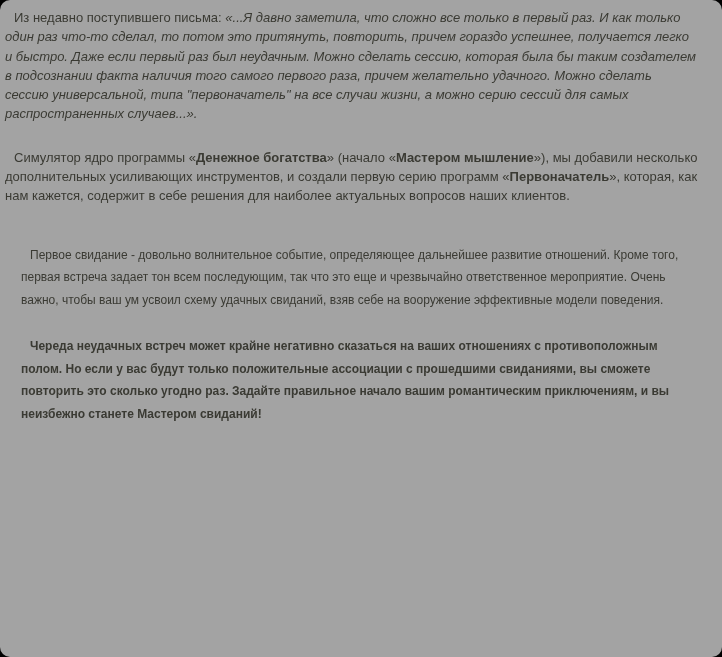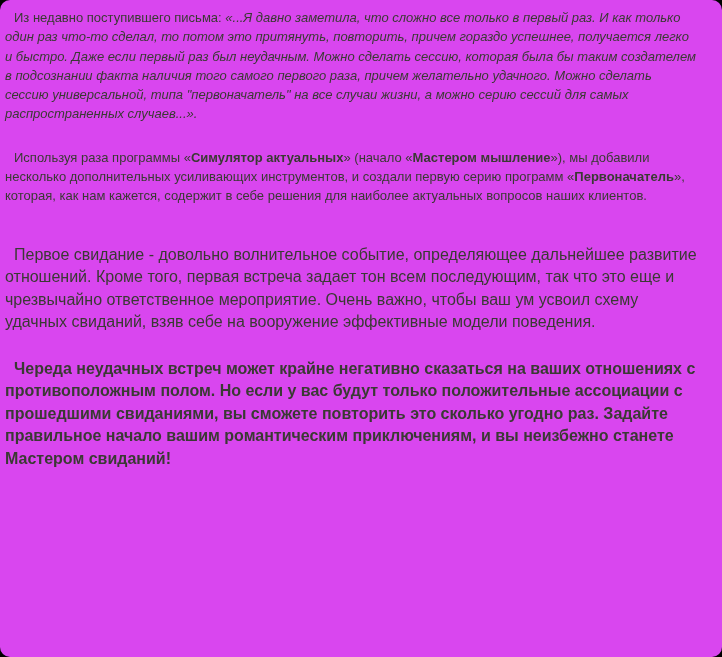--- a/index.html
+++ b/index.html
@@ -7,62 +7,62 @@
     padding: 0;
     background: #000000;
     width: 722px;
     height: 657px;
     overflow: hidden;
   }
   .page {
     box-sizing: border-box;
     width: 722px;
     height: 657px;
-    background: #d946ef;
+    background: #a3a3a3;
     border-radius: 10px;
     padding: 8px 24px 8px 5px;
     font-family: "Liberation Sans", "DejaVu Sans", sans-serif;
     color: #3a3a33;
   }
   .small-text p {
     margin: 0;
     font-size: 13px;
     line-height: 19.3px;
     text-indent: 9px;
   }
   .small-text p + p {
     margin-top: 24px;
   }
   .quote {
     font-style: italic;
   }
   .big-text p {
-    margin: 0;
-    font-size: 16px;
+    margin: 16px;
+    font-size: 12px;
     line-height: 22.5px;
     text-indent: 9px;
   }
   .big-text {
     margin-top: 38px;
   }
   .big-text p + p {
     margin-top: 24px;
     font-weight: bold;
   }
   b { font-weight: bold; }
 </style>
 </head>
 <body>
 
 <div class="page">
 
   <div class="small-text">
     <p><span>Из недавно поступившего письма:</span> <span class="quote">«...Я давно заметила, что сложно все только в первый раз. И как только один раз что-то сделал, то потом это притянуть, повторить, причем гораздо успешнее, получается легко и быстро. Даже если первый раз был неудачным. Можно сделать сессию, которая была бы таким создателем в подсознании факта наличия того самого первого раза, причем желательно удачного. Можно сделать сессию универсальной, типа "первоначатель" на все случаи жизни, а можно серию сессий для самых распространенных случаев...».</span></p>
 
-    <p><span>Используя раза программы «</span><b>Симулятор актуальных</b><span>» (начало «</span><b>Мастером мышление</b><span>»), мы добавили несколько дополнительных усиливающих инструментов, и создали первую серию программ «</span><b>Первоначатель</b><span>», которая, как нам кажется, содержит в себе решения для наиболее актуальных вопросов наших клиентов.</span></p>
+    <p><span>Симулятор ядро программы «</span><b>Денежное богатства</b><span>» (начало «</span><b>Мастером мышление</b><span>»), мы добавили несколько дополнительных усиливающих инструментов, и создали первую серию программ «</span><b>Первоначатель</b><span>», которая, как нам кажется, содержит в себе решения для наиболее актуальных вопросов наших клиентов.</span></p>
   </div>
 
   <div class="big-text">
     <p>Первое свидание - довольно волнительное событие, определяющее дальнейшее развитие отношений. Кроме того, первая встреча задает тон всем последующим, так что это еще и чрезвычайно ответственное мероприятие. Очень важно, чтобы ваш ум усвоил схему удачных свиданий, взяв себе на вооружение эффективные модели поведения.</p>
 
     <p>Череда неудачных встреч может крайне негативно сказаться на ваших отношениях с противоположным полом. Но если у вас будут только положительные ассоциации с прошедшими свиданиями, вы сможете повторить это сколько угодно раз. Задайте правильное начало вашим романтическим приключениям, и вы неизбежно станете Мастером свиданий!</p>
   </div>
 
 </div>
 

